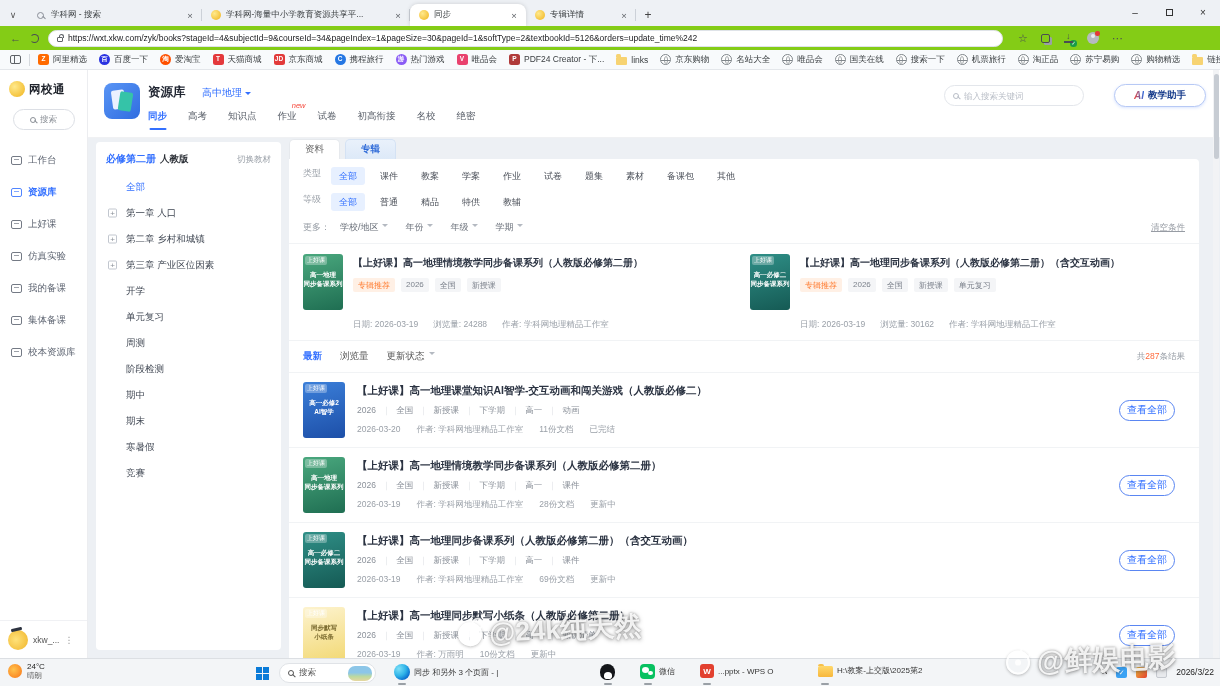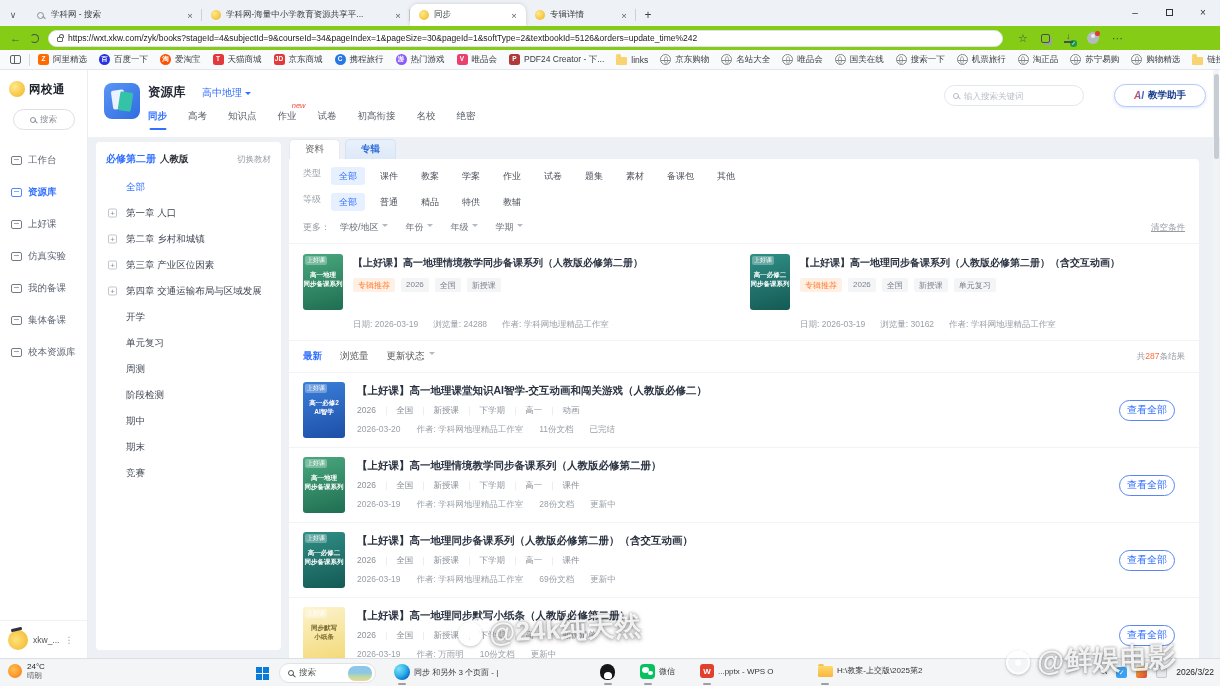--- a/index.html
+++ b/index.html
@@ -555,24 +555,20 @@
           <div class="ch-item">
             <span class="ch-expand show"></span>
             <span>第二章 乡村和城镇</span>
           </div>
 
           <div class="ch-item">
             <span class="ch-expand show"></span>
             <span>第三章 产业区位因素</span>
           </div>
 
-          <div class="ch-item">
-            <span class="ch-expand show"></span>
-            <span>第四章 交通运输布局与区域发展</span>
-          </div>
 
 
           <div class="ch-item">
             
             <span>开学</span>
           </div>
 
           <div class="ch-item">
             
             <span>单元复习</span>
@@ -591,20 +587,24 @@
           <div class="ch-item">
             
             <span>期中</span>
           </div>
 
           <div class="ch-item">
             
             <span>期末</span>
           </div>
 
+          <div class="ch-item">
+            
+            <span>寒暑假</span>
+          </div>
 
           <div class="ch-item">
             
             <span>竞赛</span>
           </div>
         </div>
     </div>
 
     <div class="ctabs">
 

